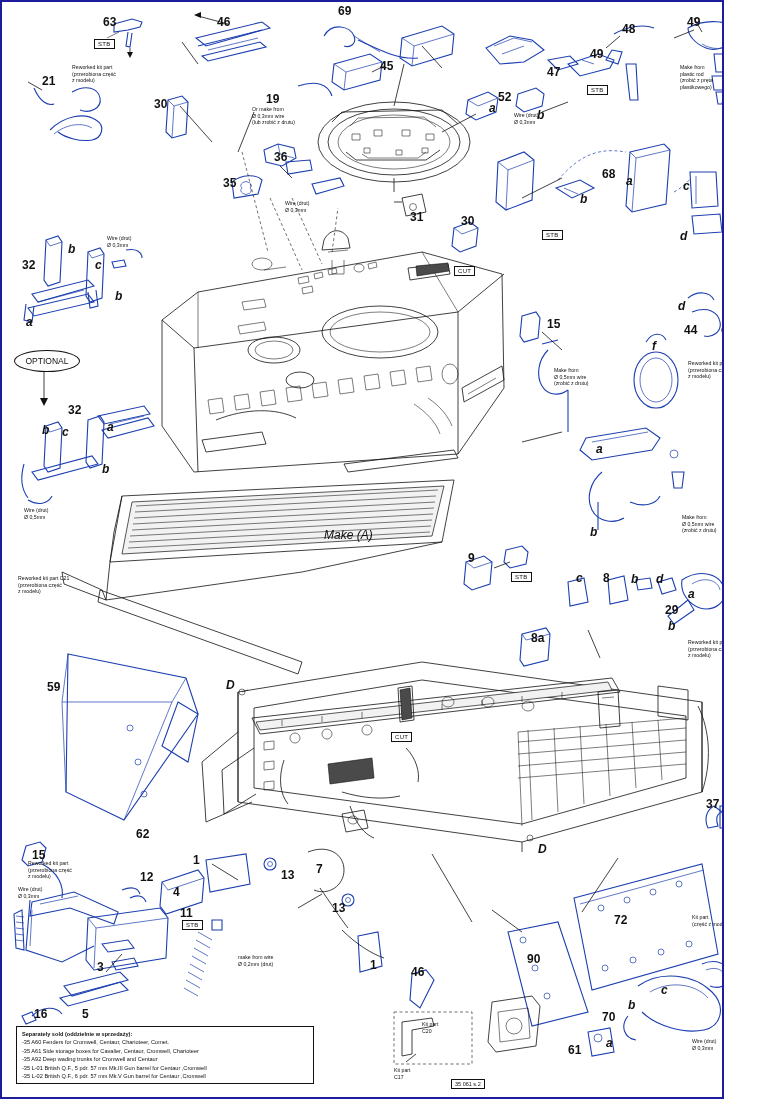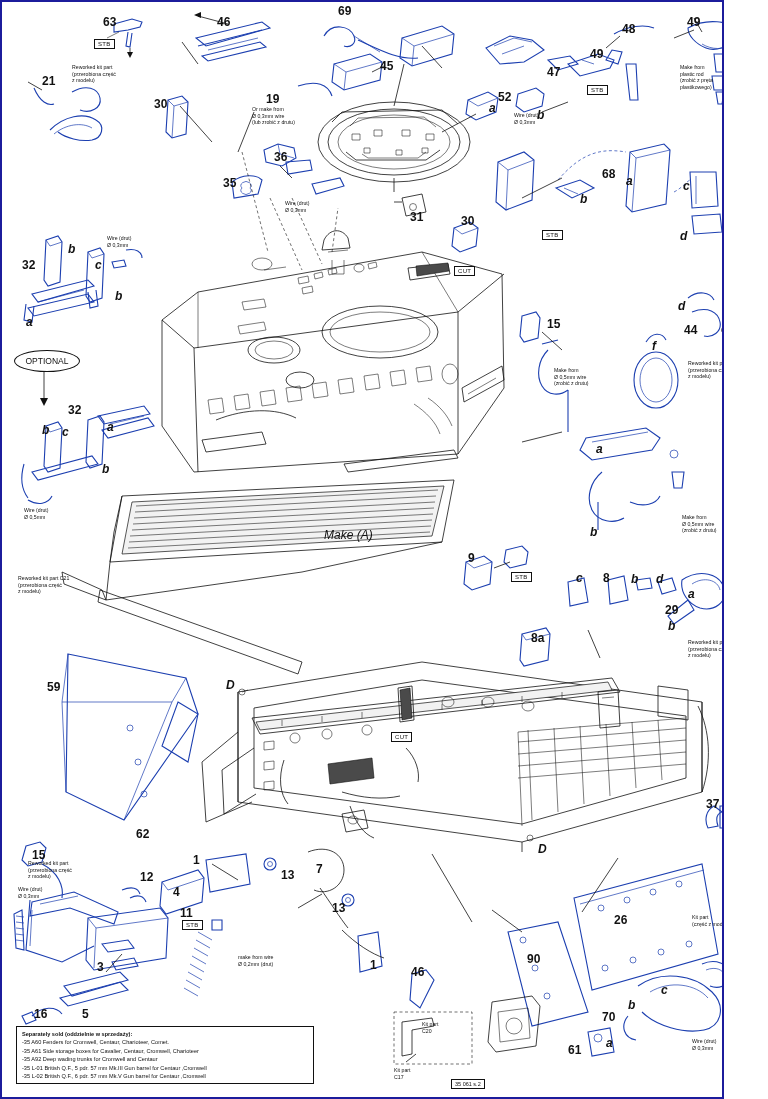--- a/index.html
+++ b/index.html
@@ -488,21 +488,21 @@
   <div class="num" style="left:191px;top:851px">1</div>
   <div class="num" style="left:279px;top:866px">13</div>
   <div class="num" style="left:314px;top:860px">7</div>
   <div class="num" style="left:138px;top:868px">12</div>
   <div class="num" style="left:171px;top:883px">4</div>
   <div class="num" style="left:178px;top:904px">11</div>
   <div class="num" style="left:330px;top:899px">13</div>
   <div class="num" style="left:95px;top:958px">3</div>
   <div class="num" style="left:368px;top:956px">1</div>
   <div class="num" style="left:409px;top:963px">46</div>
-  <div class="num" style="left:612px;top:911px">26</div>
+  <div class="num" style="left:612px;top:911px">72</div>
   <div class="num" style="left:525px;top:950px">90</div>
   <div class="num" style="left:600px;top:1008px">70</div>
   <div class="num" style="left:80px;top:1005px">5</div>
   <div class="num" style="left:32px;top:1005px">16</div>
   <div class="num" style="left:566px;top:1041px">61</div>
 
   <div class="num" style="left:487px;top:99px;font-style:italic">a</div>
   <div class="num" style="left:535px;top:106px;font-style:italic">b</div>
   <div class="num" style="left:66px;top:240px;font-style:italic">b</div>
   <div class="num" style="left:93px;top:256px;font-style:italic">c</div>

